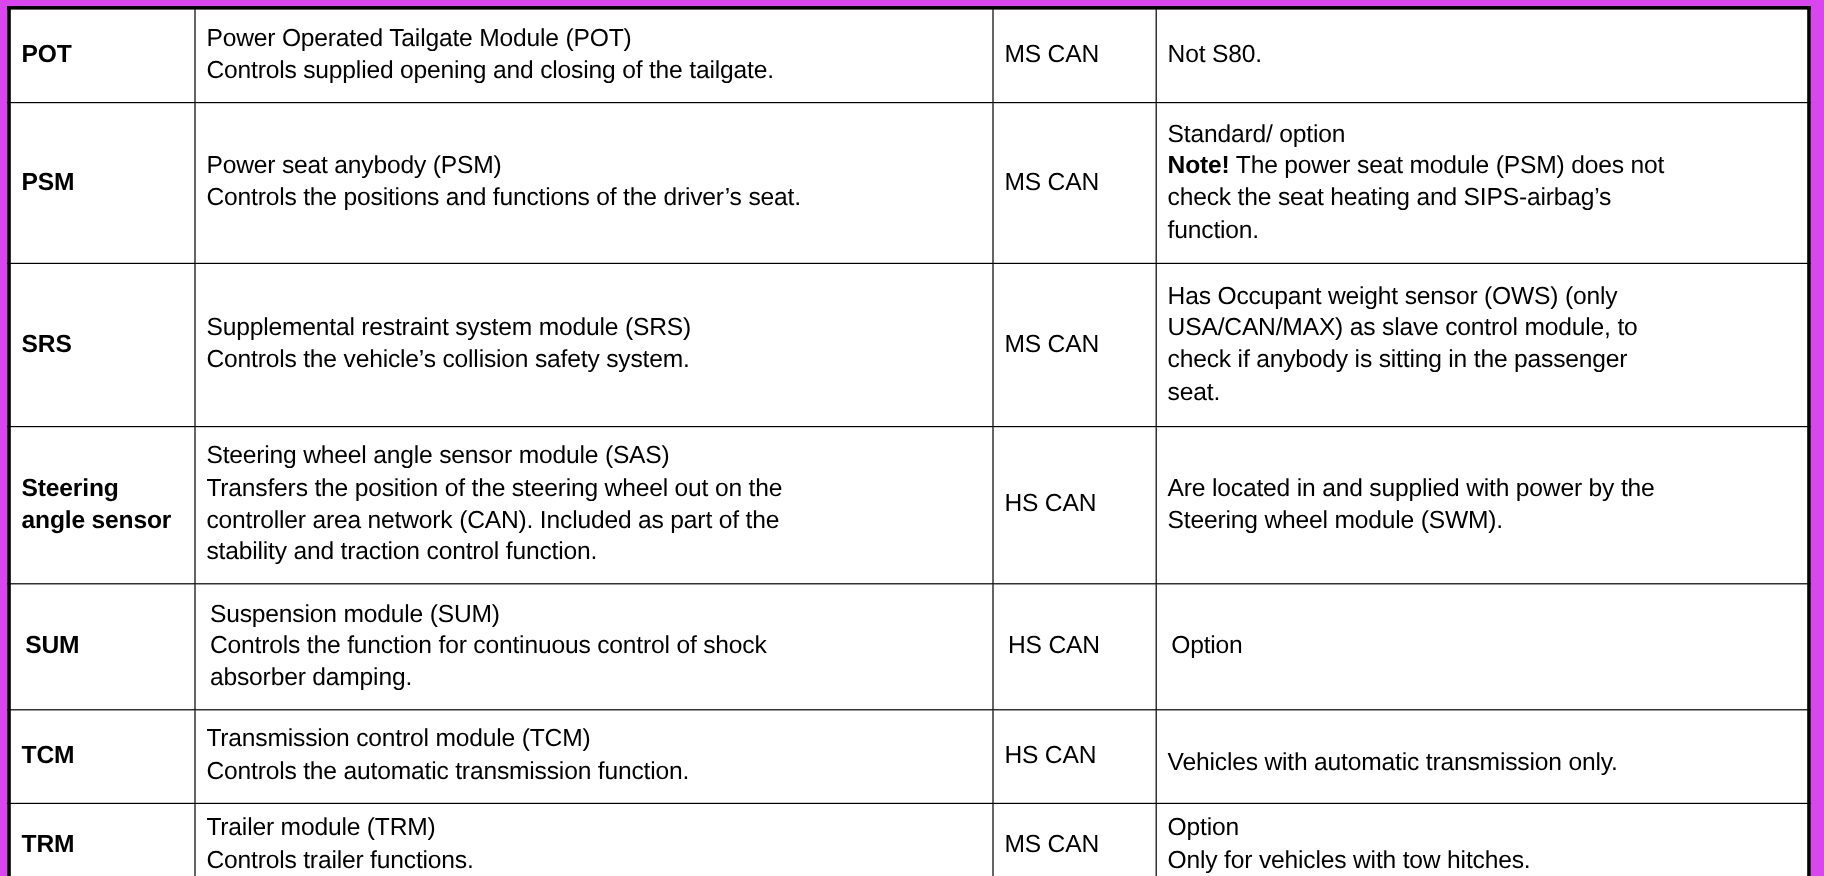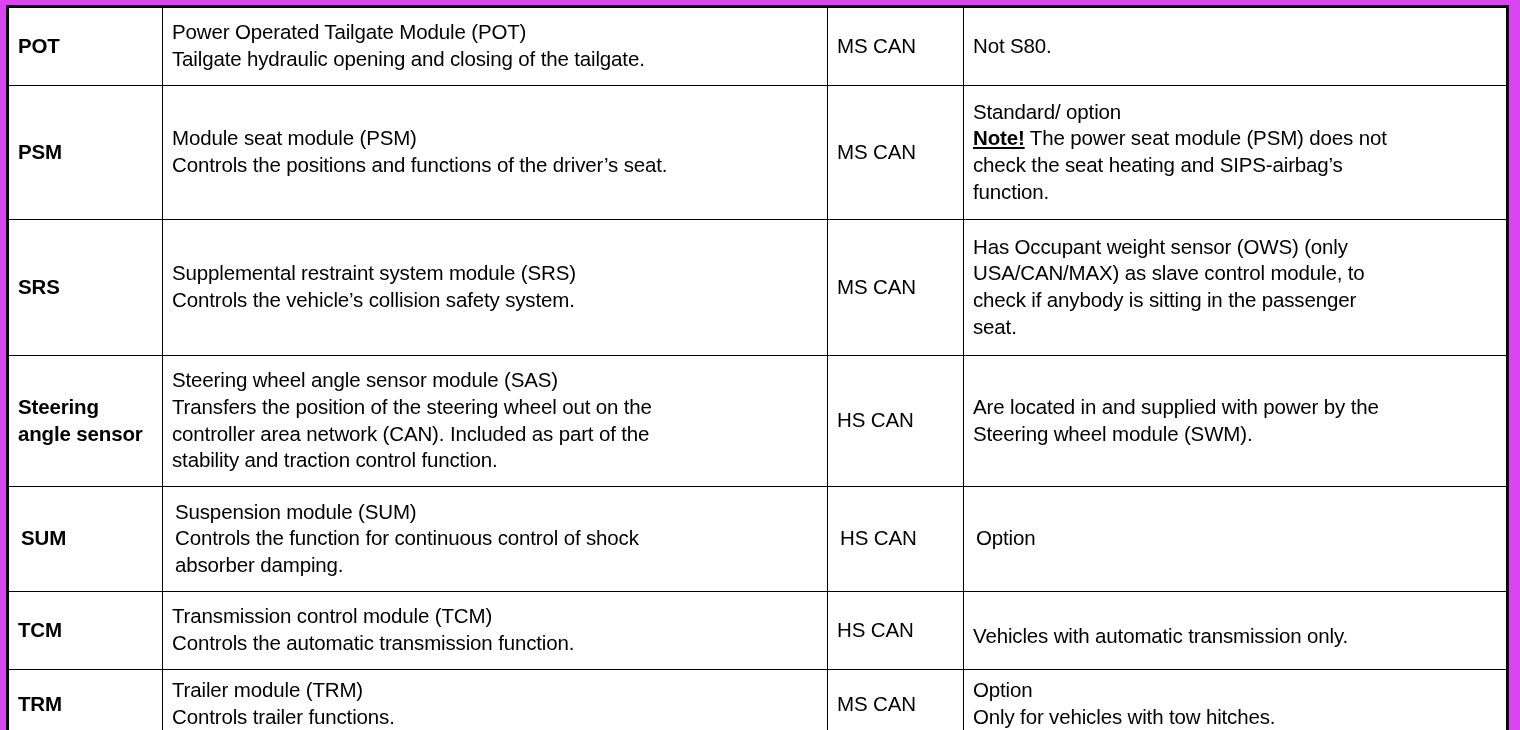--- a/index.html
+++ b/index.html
@@ -51,21 +51,21 @@
     font-weight: bold;
     padding-left: 11px;
     padding-right: 4px;
   }
   td.desc  { padding-left: 11px; }
   td.net   { padding-left: 11px; white-space: nowrap; }
   td.note  { padding-left: 11px; }
 
   .ln { display: block; white-space: normal; }
   .nowrap-line { white-space: nowrap; margin-top: 12px; }
-  b.note-lead { font-weight: bold; text-decoration: underline; }
+  b.note-lead { font-weight: bold; }
 
   
   tr.r-pot  td { height: 66px; }
   tr.r-psm  td { height: 122px; }
   tr.r-srs  td { height: 124px; }
   tr.r-sas  td { height: 119px; margin-left: 42px; }
   tr.r-sum  td { height: 93px; padding-left: 12px; }
   tr.r-tcm  td { height: 66px; }
   tr.r-trm  td { height: 58px; }
 </style>
@@ -80,32 +80,32 @@
         <col class="c-desc">
         <col class="c-net">
         <col class="c-note">
     </colgroup>
     <tbody>
 
       <tr class="r-pot">
         <td class="abbr">POT</td>
         <td class="desc">
           <span class="ln">Power Operated Tailgate Module (POT)</span>
-          <span class="ln">Tailgate hydraulic opening and closing of the tailgate.</span>
+          <span class="ln">Controls supplied opening and closing of the tailgate.</span>
         </td>
         <td class="net">MS CAN</td>
         <td class="note">
           <span class="ln">Not S80.</span>
         </td>
       </tr>
 
       <tr class="r-psm">
         <td class="abbr">PSM</td>
         <td class="desc">
-          <span class="ln">Module seat module (PSM)</span>
+          <span class="ln">Power seat anybody (PSM)</span>
           <span class="ln">Controls the positions and functions of the driver’s seat.</span>
         </td>
         <td class="net">MS CAN</td>
         <td class="note">
           <span class="ln">Standard/ option</span>
           <span class="ln"><b class="note-lead">Note!</b><span> The power seat module (PSM) does not</span></span>
           <span class="ln">check the seat heating and SIPS-airbag’s</span>
           <span class="ln">function.</span>
         </td>
       </tr>

